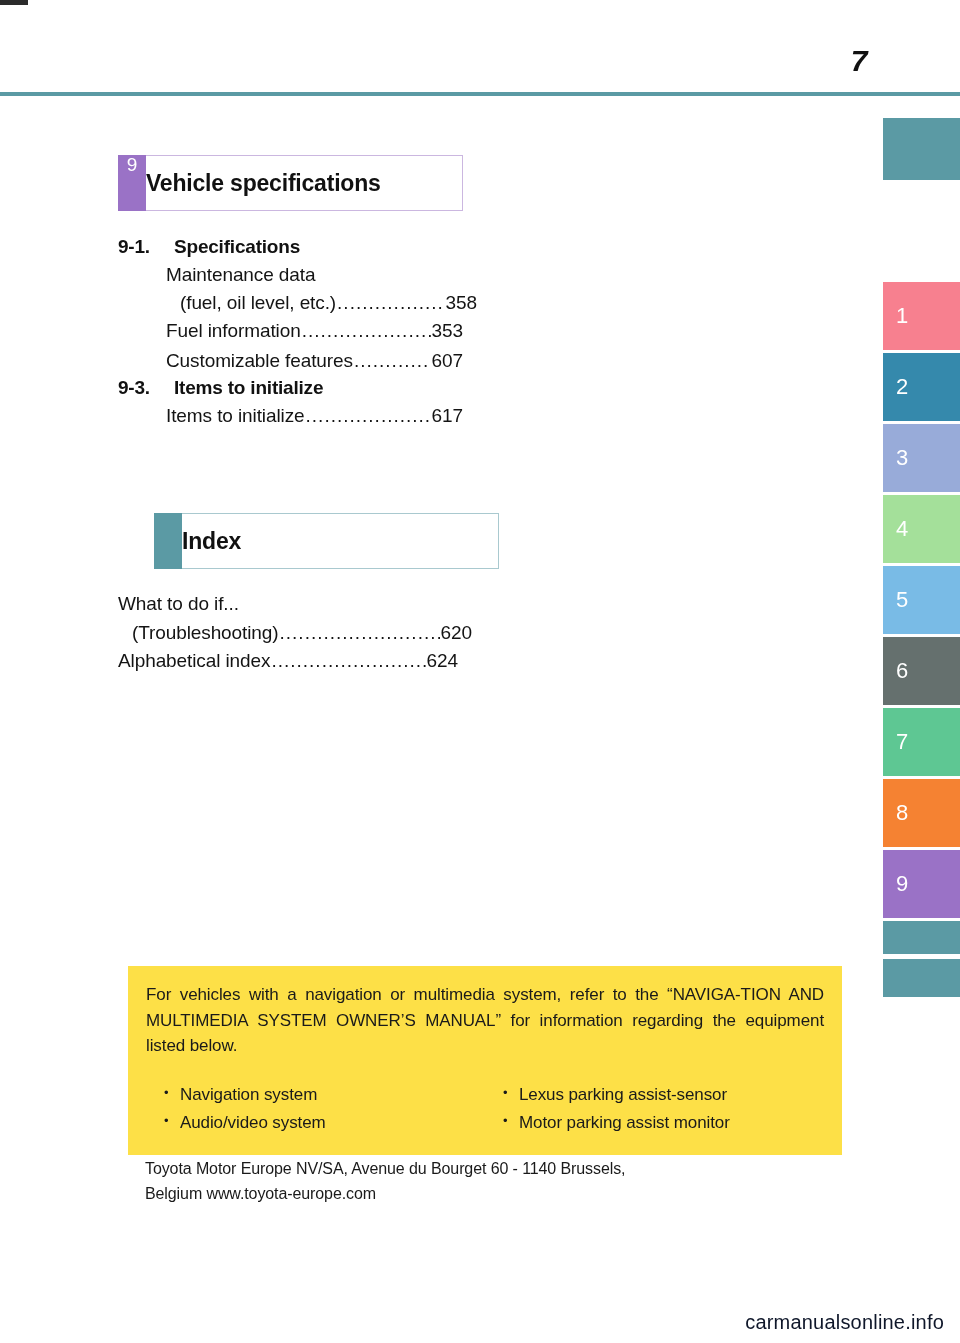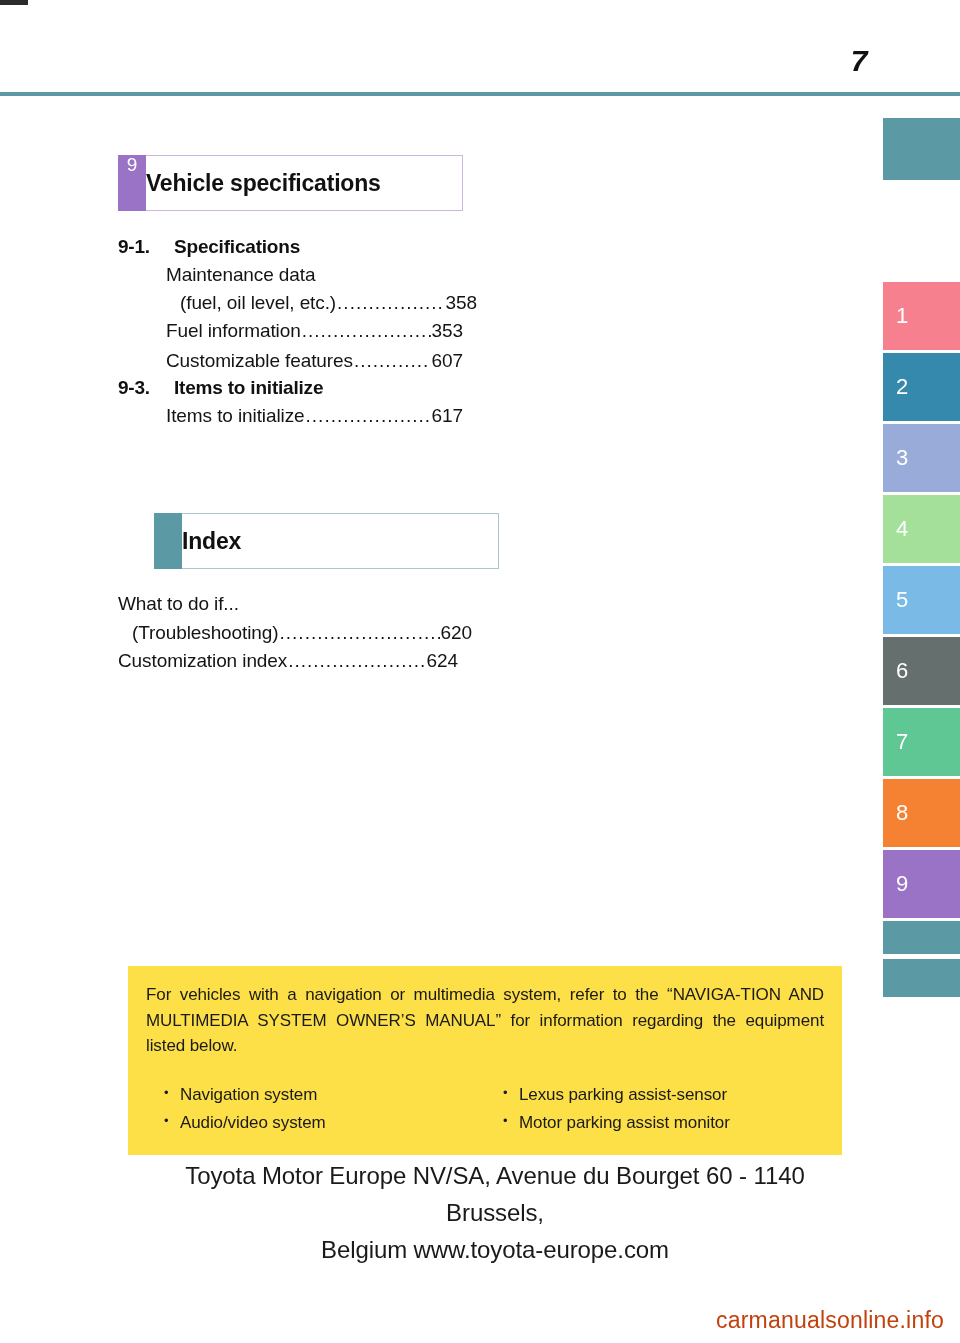--- a/index.html
+++ b/index.html
@@ -221,34 +221,33 @@
     font-size: 13px;
     line-height: 1.9;
   }
 
   
   .address {
     position: absolute;
     left: 145px;
     top: 1157px;
     width: 700px;
-    font-size: 24px;
+    font-size: 16px;
     line-height: 1.55;
     color: #1a1a1a;
     letter-spacing: -0.1px;
-    text-align: center;
   }
 
   
   .watermark {
     position: absolute;
     right: 16px;
     bottom: 9px;
-    font-size: 23px;
-    color: #c2410c;
+    font-size: 20px;
+    color: #0f172a;
     letter-spacing: 0.2px;
     font-family: "Liberation Sans", sans-serif;
   }
 </style>
 </head>
 <body>
 
 <div id="page">
 
   <div class="reg-mark"></div>
@@ -355,21 +354,21 @@
       <div>
         <div>What to do if...</div>
         <div class="entry-row entry-cont">
           <span class="lbl">(Troubleshooting)</span>
           <span class="dots">..............................</span>
           <span class="pg">620</span>
         </div>
       </div>
       <div>
         <div class="entry-row">
-          <span class="lbl">Customization index</span>
+          <span class="lbl">Alphabetical index</span>
           <span class="dots">..................................</span>
           <span class="pg">624</span>
         </div>
       </div>
     </div>
 
   <div class="notice" style="background: #fde047;">
     <div class="notice-text">For vehicles with a navigation or multimedia system, refer to the “NAVIGA-TION AND MULTIMEDIA SYSTEM OWNER’S MANUAL” for information regarding the equipment listed below.</div>
     <div class="notice-cols">
       <div class="notice-col" id="notice-left">

